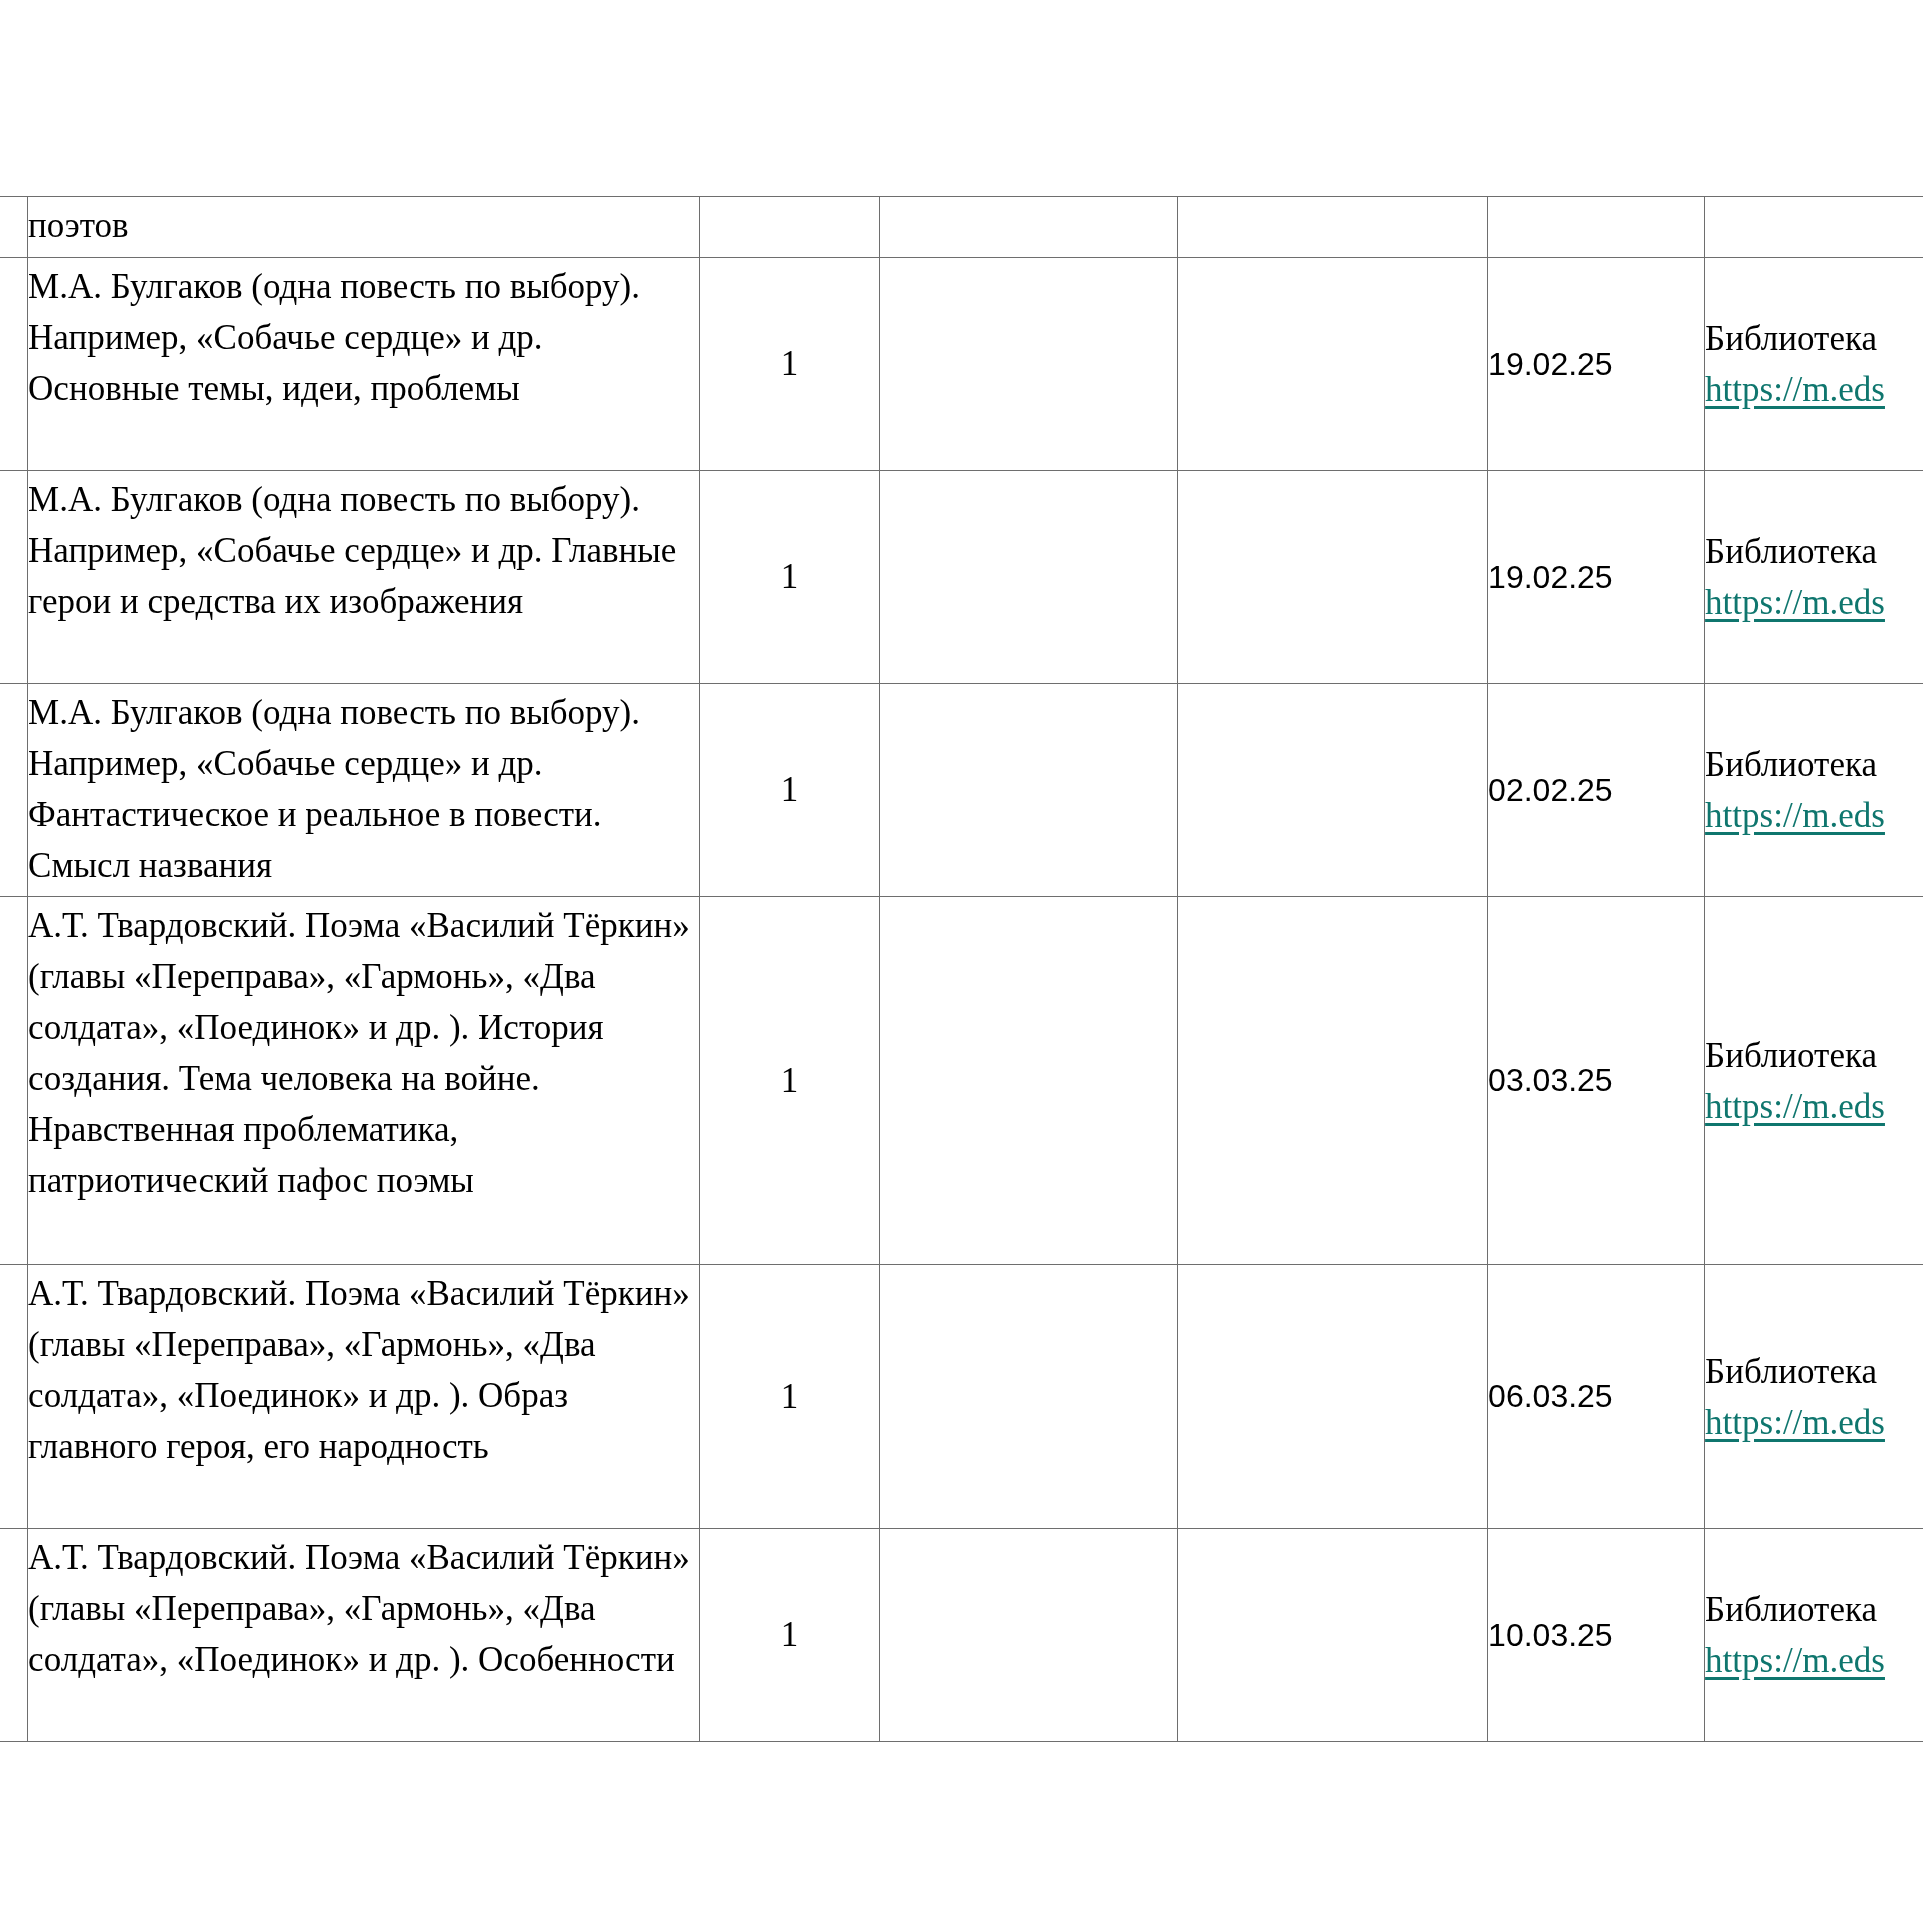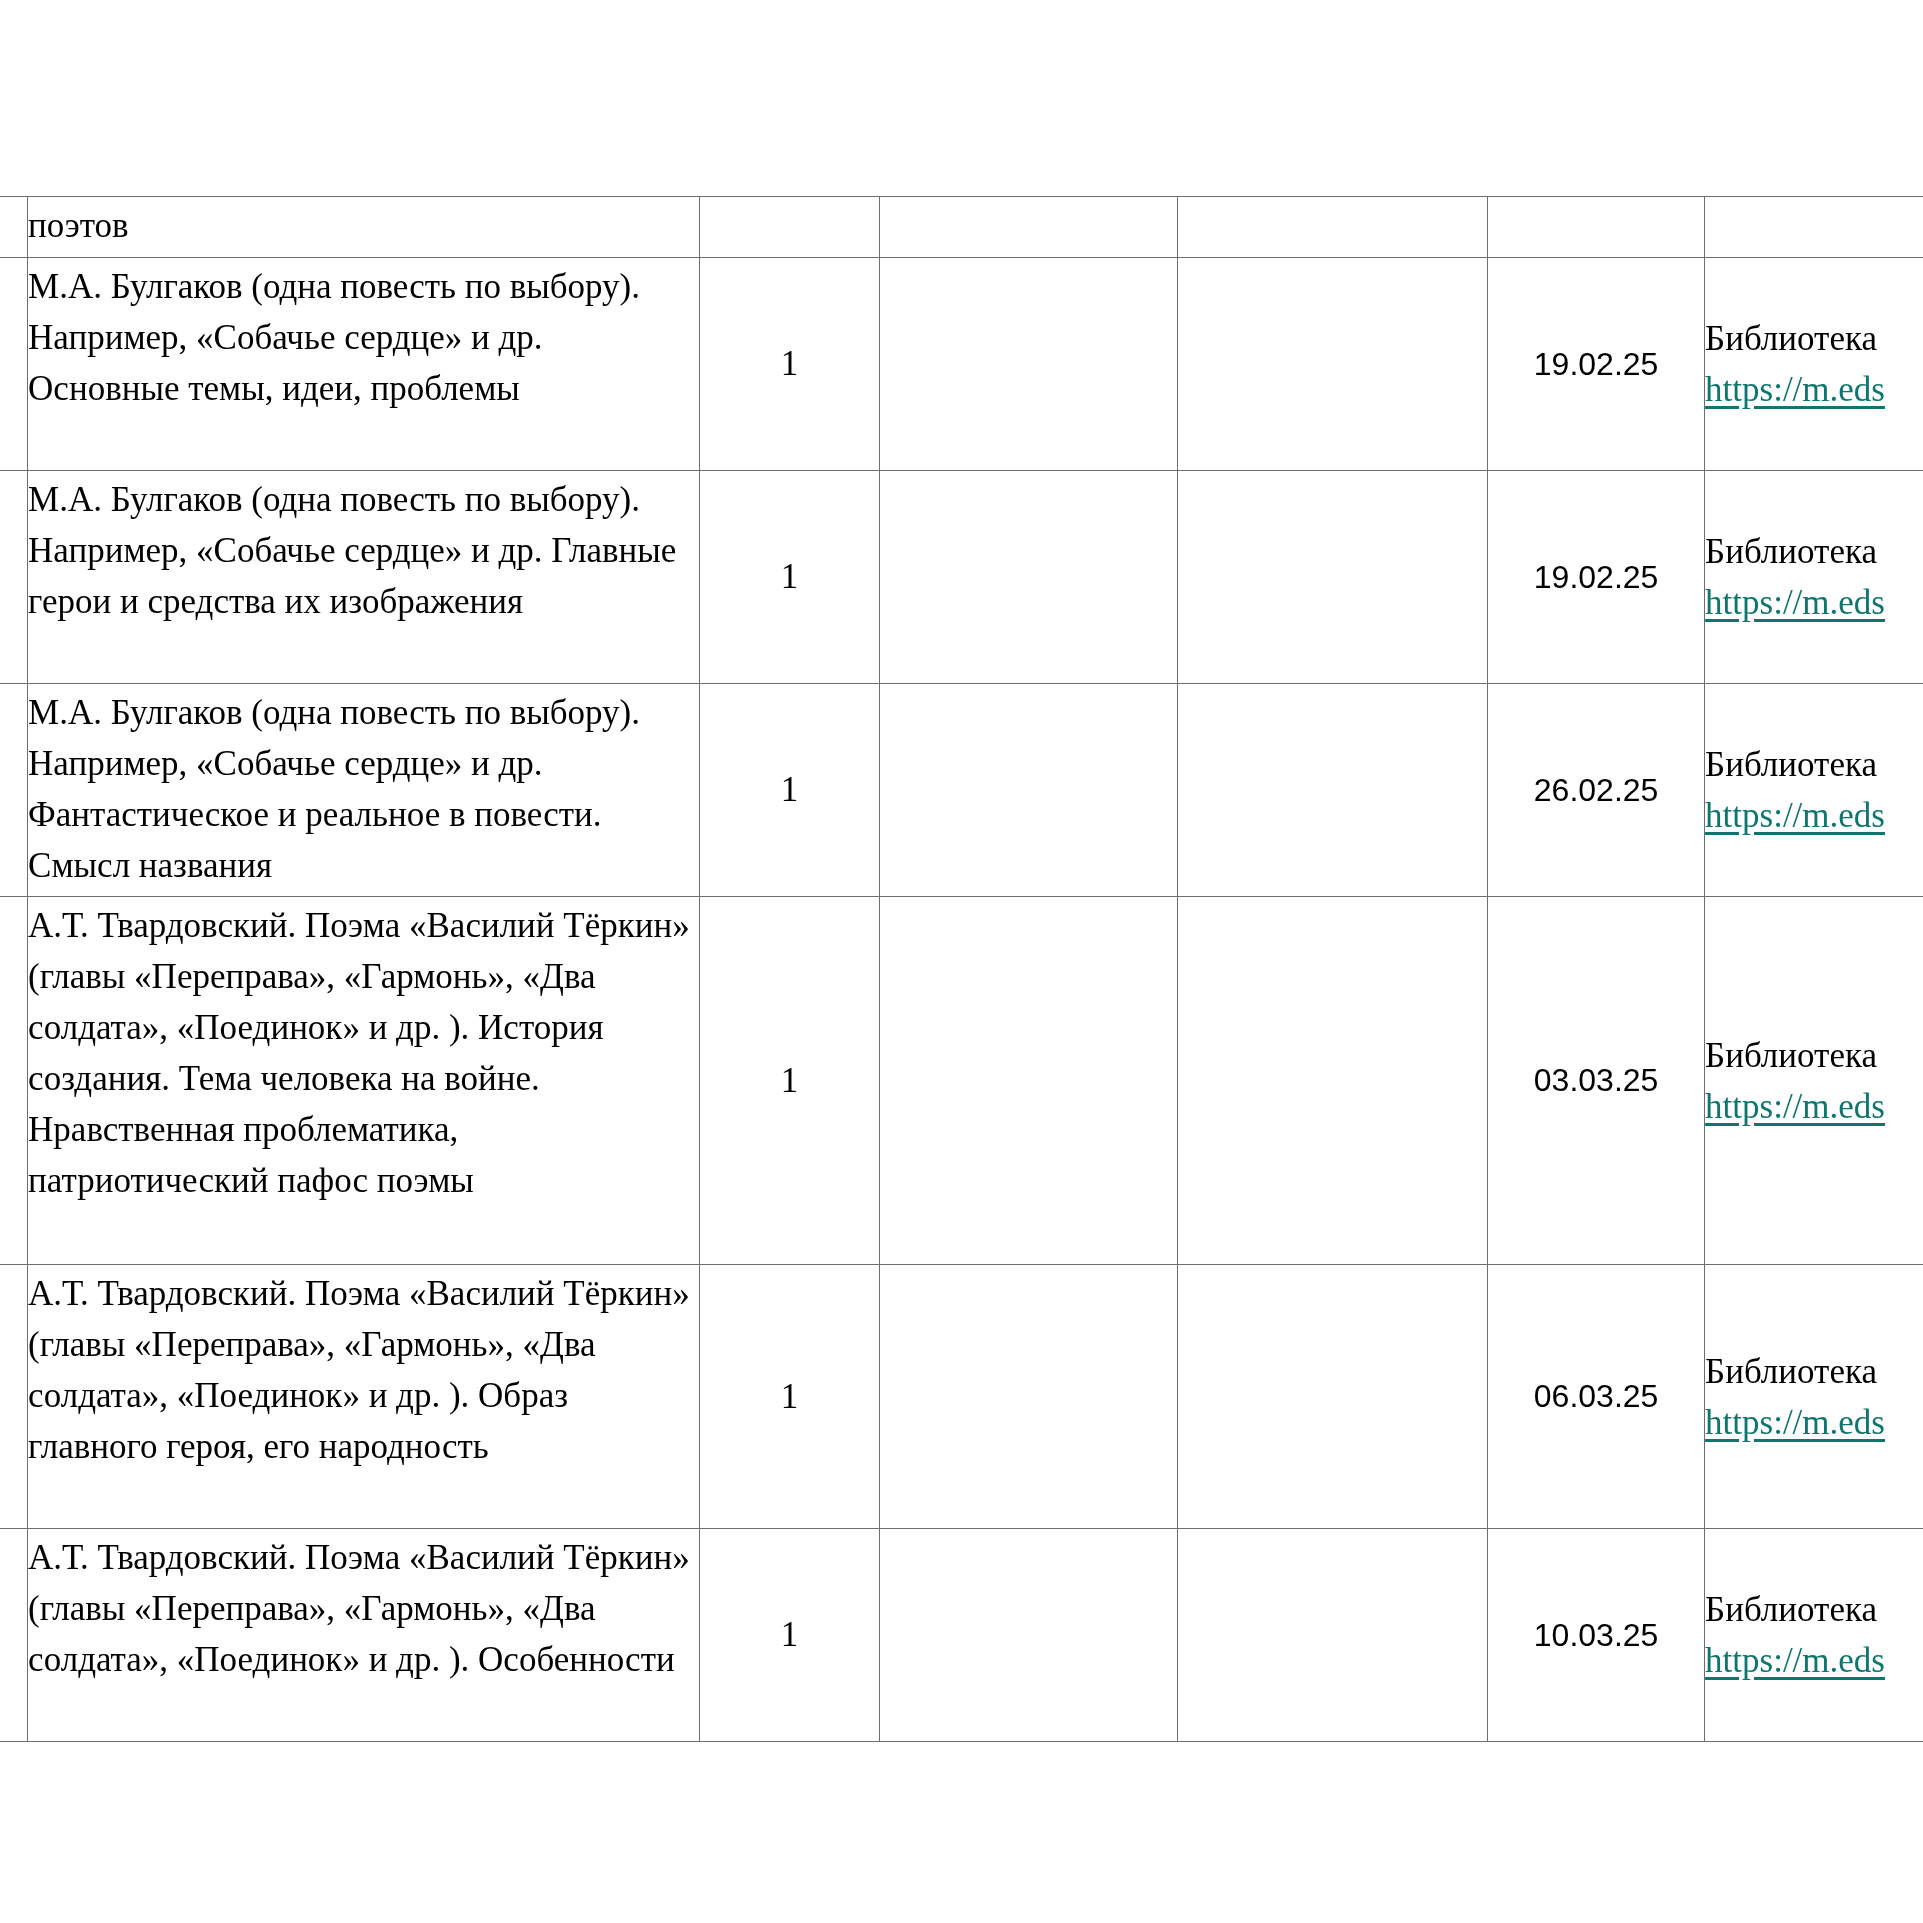--- a/index.html
+++ b/index.html
@@ -57,21 +57,21 @@
     }
     .hours {
       font-family: "Liberation Serif", "DejaVu Serif", serif;
       font-size: 35px;
       text-align: center;
       color: #000000;
     }
     .date {
       font-family: "Liberation Sans", "DejaVu Sans", sans-serif;
       font-size: 32px;
-      text-align: center;
+      text-align: left;
       color: #000000;
     }
     .resource {
       font-family: "Liberation Serif", "DejaVu Serif", serif;
       font-size: 35px;
       line-height: 51px;
       color: #000000;
       padding-left: 38px;
       white-space: nowrap;
       overflow: hidden;
@@ -147,21 +147,21 @@
       </tr>
 
       <tr class="r3">
         <td></td>
         <td class="topic">
             <div class="topic-inner">М.А. Булгаков (одна повесть по выбору). Например, «Собачье сердце» и др. Фантастическое и реальное в повести. Смысл названия</div>
           </td>
         <td class="hours">1</td>
         <td></td>
         <td></td>
-        <td class="date">26.02.25</td>
+        <td class="date">02.02.25</td>
         <td class="resource">
           <div>Библиотека</div>
           <a>https://m.eds</a>
         </td>
       </tr>
 
       <tr class="r4">
         <td></td>
         <td class="topic">
             <div class="topic-inner">А.Т. Твардовский. Поэма «Василий Тёркин» (главы «Переправа», «Гармонь», «Два солдата», «Поединок» и др. ). История создания. Тема человека на войне. Нравственная проблематика, патриотический пафос поэмы</div>

